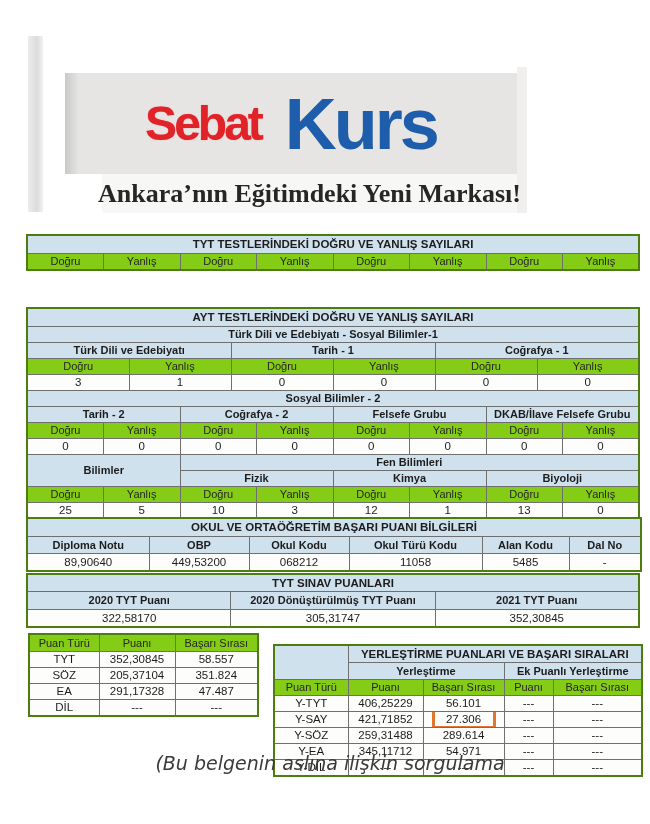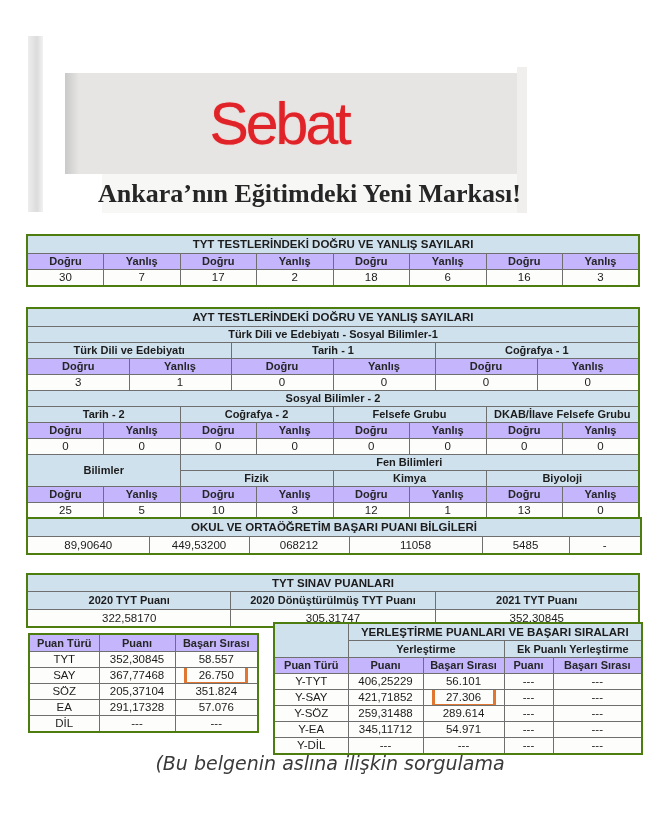--- a/index.html
+++ b/index.html
@@ -5,74 +5,75 @@
   html,body{margin:0;padding:0;background:#ffffff;}
   .page{position:relative;width:650px;height:824px;background:#ffffff;overflow:hidden;
         font-family:"Liberation Sans","DejaVu Sans",sans-serif;color:#1c1c1c;}
 
   
   .strip-left{position:absolute;left:28px;top:36px;width:15px;height:176px;
               background:linear-gradient(to right,#ededed,#dcdcdc 60%,#f2f2f2);}
   .banner{position:absolute;left:65px;top:73px;width:452px;height:101px;
           background:linear-gradient(to right,#c9c9c9 0px,#e6e5e3 14px,#e6e5e3);
           display:flex;align-items:center;justify-content:center;}
-  .banner .w1{font-size:59px;font-weight:normal;letter-spacing:-3px;color:#df2328;
+  .banner .w1{font-size:48px;font-weight:bold;letter-spacing:-3px;color:#df2328;
               text-shadow:0 0 1px #ff6a6a;margin-right:24px;}
   .banner .w2{font-size:72px;font-weight:bold;letter-spacing:-3px;color:#1d5dab;}
   .strip-right{position:absolute;left:517px;top:67px;width:10px;height:146px;background:#f0efee;}
   .slogan{position:absolute;left:102px;top:174px;width:415px;height:39px;background:#f7f7f6;
           display:flex;align-items:center;justify-content:center;
           font-family:"Liberation Serif","DejaVu Serif",serif;font-weight:bold;
           font-size:26px;color:#262626;white-space:nowrap;}
 
   
   table.tbl{position:absolute;border-collapse:collapse;table-layout:fixed;
             border:2px solid #4d7c0f;background:#fdfdfc;}
   table.tbl td{border:1px solid #6f6f6f;text-align:center;vertical-align:middle;
                padding:0;white-space:nowrap;overflow:hidden;height:15px;
                font-size:11px;line-height:13px;}
   tr.r-title td{background:#d0e1ee;font-weight:bold;font-size:11.5px;height:17px;}
   tr.r-blue td{background:#d0e1ee;font-weight:bold;}
-  tr.r-gray td{background:#c4b5fd;font-weight:bold;color:#262626;margin-top:17px;}
+  tr.r-gray td{background:#84cc16;font-weight:normal;color:#262626;margin-top:17px;}
   tr.r-val td{background:#fdfdfc;font-size:11.5px;font-weight:normal;}
   td.lbl{background:#efefec;}
   td.noclip{overflow:visible;}
   td.empty{background:#ffffff;}
 
   #t1{left:26px;top:234px;width:614px;}
   #t2{left:26px;top:307px;width:614px;}
   #t3{left:26px;top:517px;width:614px;}
   #t3 tr.r-blue td{height:16px;}
   #t3 tr.r-val td{height:16px;}
   #t4{left:26px;top:573px;width:614px;}
   #t4 tr.r-title td{height:16px;}
   #t4 tr.r-blue td{height:17px;}
   #t4 tr.r-val td{height:16px;}
   #t5{left:28px;top:633px;width:229px;}
   #t5 td.title5{height:26px;}
   #t5 tr.r-gray td{height:16px;}
-  #t6{left:273px;top:622px;width:368px;}
+  #t6{left:273px;top:644px;width:368px;}
   #t6 tr.r-title td{height:16px;}
   #t6 tr.r-blue td{height:16px;}
 
   .hl{display:inline-block;border:3px solid #e0762f;border-radius:3px;
       padding:0 9px;margin:-4px 0;min-width:40px;line-height:14px;background:transparent;}
 
   .footer-note{position:absolute;left:110px;top:752px;width:440px;height:25px;overflow:hidden;
                text-align:center;font-style:italic;font-size:19px;color:#3a3a3a;
                font-family:"DejaVu Sans","Liberation Sans",sans-serif;white-space:nowrap;}
 </style>
 </head>
 <body>
 
 <div class="page">
 
   <div class="strip-left"></div>
   <div class="banner">
     <span class="w1">Sebat</span>
+    <span class="w2">Kurs</span>
   </div>
   <div class="strip-right"></div>
   <div class="slogan">Ankara’nın Eğitimdeki Yeni Markası!</div>
 
   <table class="tbl" id="t1">
     <colgroup>
         <col style="width:12.5%">
         <col style="width:12.5%">
         <col style="width:12.5%">
         <col style="width:12.5%">
@@ -88,30 +89,20 @@
     <tr class="r-gray">
       <td>Doğru</td>
           <td>Yanlış</td>
       <td>Doğru</td>
           <td>Yanlış</td>
       <td>Doğru</td>
           <td>Yanlış</td>
       <td>Doğru</td>
           <td>Yanlış</td>
     </tr>
-    <tr class="r-val">
-      <td>30</td>
-          <td>7</td>
-      <td>17</td>
-          <td>2</td>
-      <td>18</td>
-          <td>6</td>
-      <td>16</td>
-          <td>3</td>
-    </tr>
   </tbody>
     </table>
 
   <table class="tbl" id="t2">
     <colgroup>
       <col style="width:4.1667%">
         <col style="width:4.1667%">
         <col style="width:4.1667%">
         <col style="width:4.1667%">
         <col style="width:4.1667%">
@@ -230,20 +221,28 @@
         <col style="width:100px">
         <col style="width:100px">
         <col style="width:133px">
         <col style="width:87px">
         <col style="width:72px">
       </colgroup>
     <tbody>
         <tr class="r-title">
           <td colspan="6">OKUL VE ORTAÖĞRETİM BAŞARI PUANI BİLGİLERİ</td>
         </tr>
+    <tr class="r-blue">
+      <td>Diploma Notu</td>
+      <td>OBP</td>
+      <td>Okul Kodu</td>
+      <td>Okul Türü Kodu</td>
+      <td>Alan Kodu</td>
+      <td>Dal No</td>
+    </tr>
     <tr class="r-val">
       <td>89,90640</td>
       <td>449,53200</td>
       <td>068212</td>
       <td>11058</td>
       <td>5485</td>
       <td>-</td>
     </tr>
   </tbody>
     </table>
@@ -282,33 +281,28 @@
       <td>Puan Türü</td>
       <td>Puanı</td>
       <td>Başarı Sırası</td>
     </tr>
     <tr class="r-val">
       <td class="lbl">TYT</td>
       <td>352,30845</td>
       <td>58.557</td>
     </tr>
     <tr class="r-val">
-      <td class="lbl">SAY</td>
-      <td>367,77468</td>
-      <td class="noclip"><span class="hl">26.750</span></td>
-    </tr>
-    <tr class="r-val">
       <td class="lbl">SÖZ</td>
       <td>205,37104</td>
       <td>351.824</td>
     </tr>
     <tr class="r-val">
       <td class="lbl">EA</td>
       <td>291,17328</td>
-      <td>57.076</td>
+      <td>47.487</td>
     </tr>
     <tr class="r-val">
       <td class="lbl">DİL</td>
       <td>---</td>
       <td>---</td>
     </tr>
   </tbody>
     </table>
 
   <table class="tbl" id="t6">

